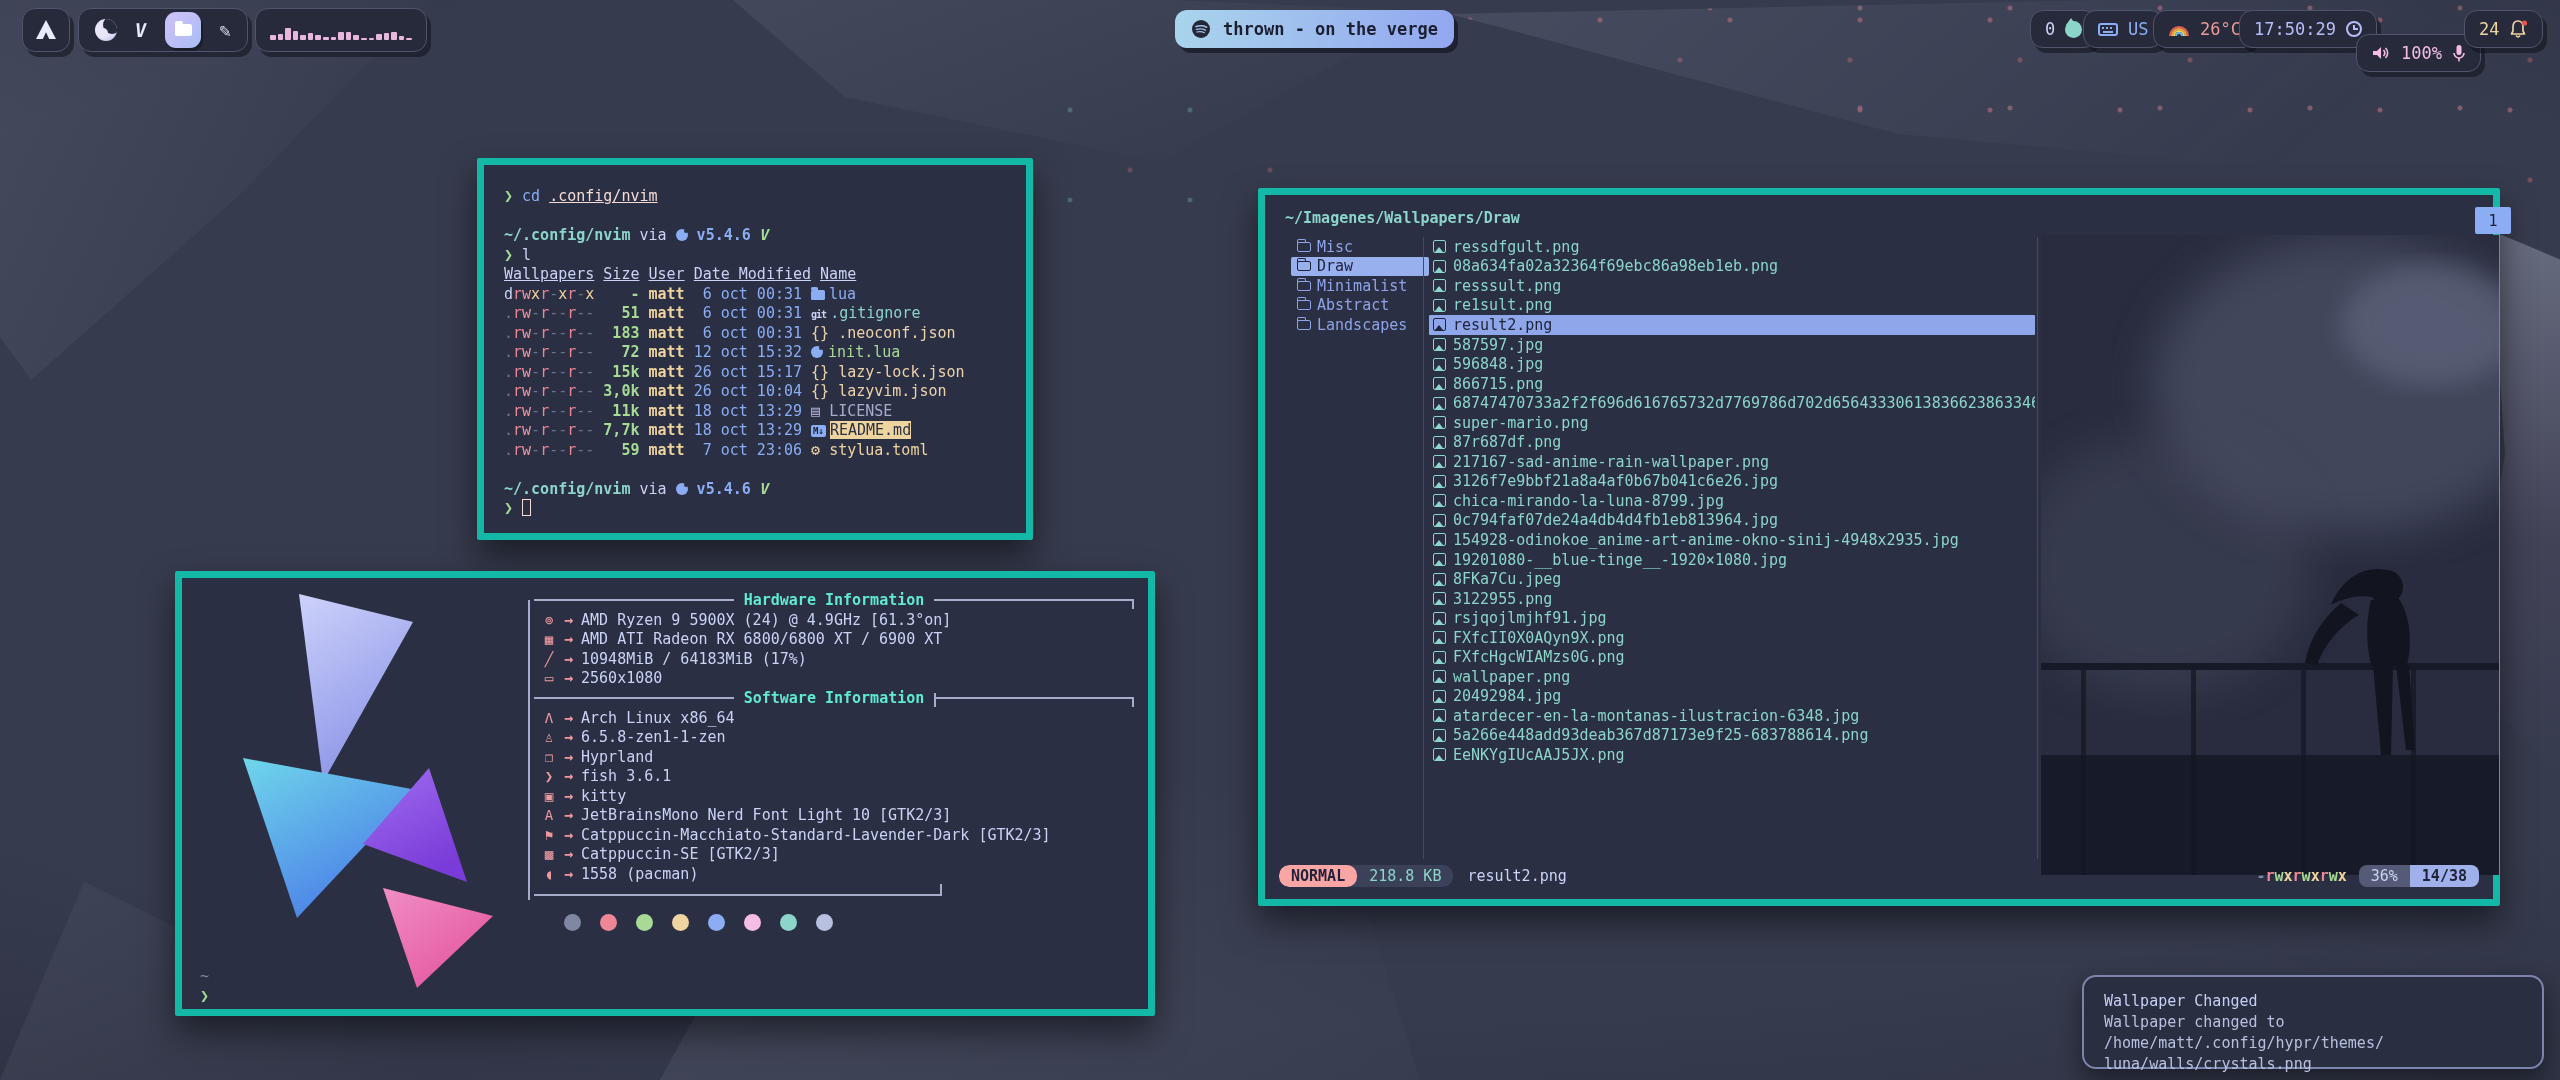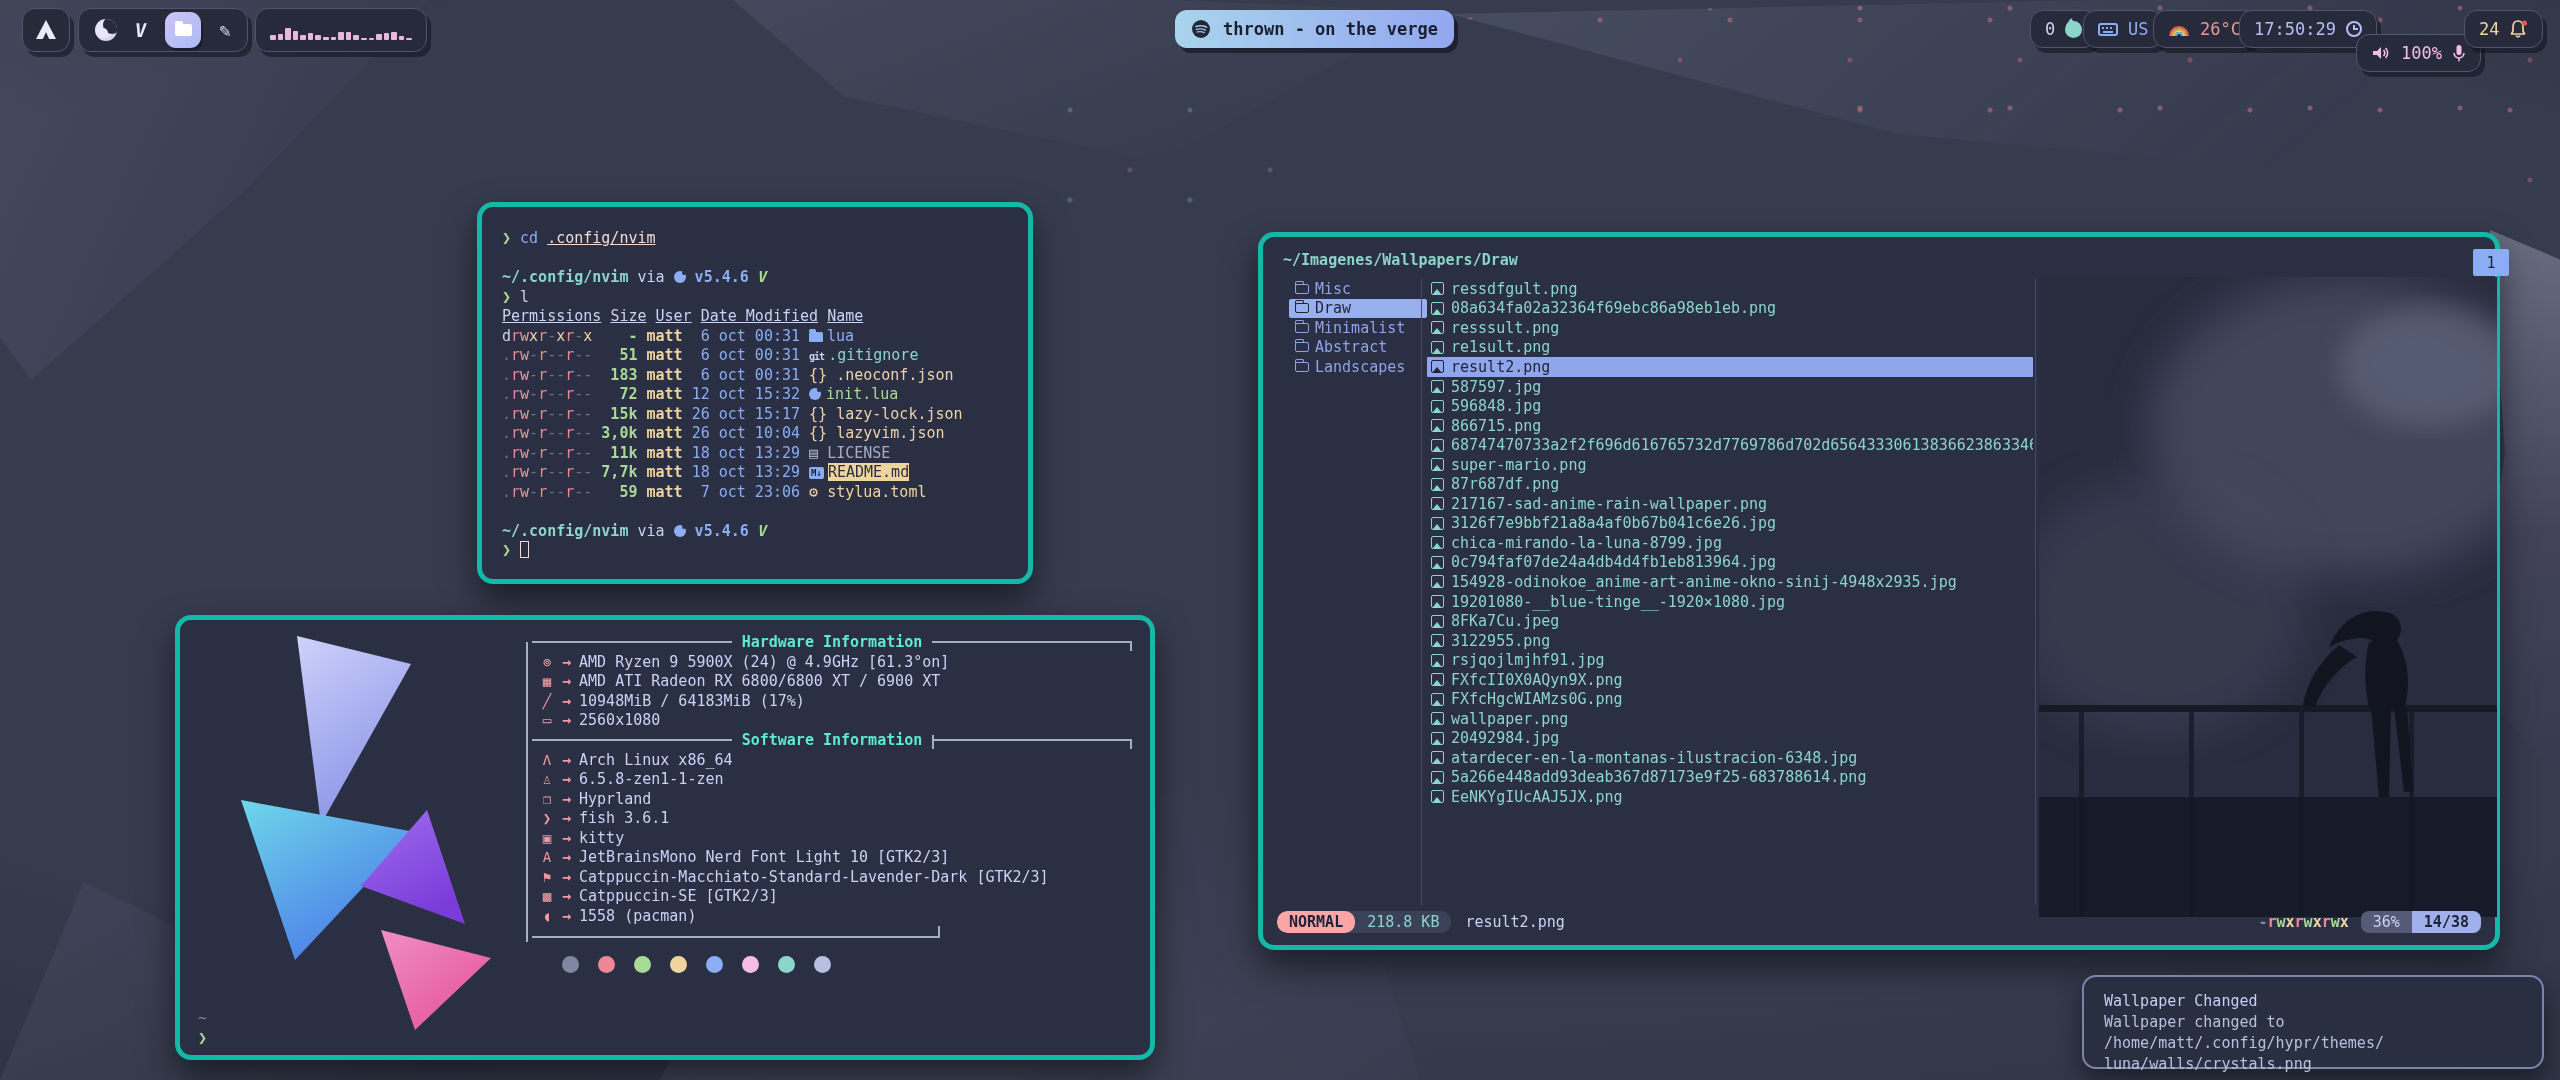--- a/index.html
+++ b/index.html
@@ -96,22 +96,22 @@
     border-left:5px solid transparent; border-right:5px solid transparent; border-bottom:7px solid #8bd5ca; }
   .kbd-icon { width:20px; height:13px; border:2px solid #8aadf4; border-radius:3px; position:relative; }
   .kbd-icon::before { content:""; position:absolute; left:2px; top:2px; right:2px; height:2px;
     background:repeating-linear-gradient(90deg,#8aadf4 0 2px,transparent 2px 4px); }
   .kbd-icon::after { content:""; position:absolute; left:3px; bottom:1px; right:3px; height:2px; background:#8aadf4; }
   .clock-icon { width:16px; height:16px; border:2px solid #b7bdf8; border-radius:50%; position:relative; }
   .clock-icon::before { content:""; position:absolute; left:5px; top:2px; width:2px; height:5px; background:#b7bdf8; }
   .clock-icon::after { content:""; position:absolute; left:5px; top:5px; width:5px; height:2px; background:#b7bdf8; }
 
   
-  .window { position:absolute; background:#2b2f43; border:5px solid #14b8a6;
-    border-radius:16px; box-shadow:0 16px 34px rgba(0,0,0,.5);margin-top:44px; }
+  .window { position:absolute; background:#2b2f43; border:7px solid #14b8a6;
+    border-radius:2px; box-shadow:0 16px 34px rgba(0,0,0,.5); }
 
   
   .terminal { left:477px; top:158px; width:556px; height:382px; padding:22px 20px;
     font-size:15px; line-height:19.5px; color:#cad3f5; }
   .tline { white-space:pre; height:19.5px; }
   .p-sym { color:#a6da95; font-weight:bold; }
   .c-cmd { color:#8aadf4; }
   .c-arg { color:#f4dbd6; text-decoration:underline; }
   .c-path { color:#8bd5ca; font-weight:bold; }
   .c-ver { color:#8aadf4; font-weight:bold; }
@@ -296,21 +296,21 @@
     <path d="M7 16.5 A2.2 2.2 0 0 0 11 16.5" stroke="#eed49f" stroke-width="1.7" fill="none"></path>
     <circle cx="15.5" cy="4" r="2.6" fill="#e8554e"></circle>
   </svg>
 </div>
 
 <div class="window terminal">
   <div class="tline"><span class="p-sym">❯</span><span> </span><span class="c-cmd">cd</span><span> </span><span class="c-arg">.config/nvim</span></div>
   <div class="tline"> </div>
   <div class="tline via-line"><span class="c-path">~/.config/nvim</span><span> via </span><span class="lua-ico"></span><span class="c-ver"> v5.4.6 </span><span class="vim-v">V</span></div>
   <div class="tline"><span class="p-sym">❯</span><span> </span><span>l</span></div>
-  <div class="tline" id="term-headers"><span class="hdr">Permissions</span><span> </span><span class="hdr">Size</span><span> </span><span class="hdr">User</span><span> </span><span class="hdr">Date Modified</span><span> </span><span class="hdr">Name</span></div>
+  <div class="tline" id="term-headers"><span class="hdr">Wallpapers</span><span> </span><span class="hdr">Size</span><span> </span><span class="hdr">User</span><span> </span><span class="hdr">Date Modified</span><span> </span><span class="hdr">Name</span></div>
   <div id="term-files">
       <div class="tline"><span style="color: rgb(202, 211, 245);">d</span><span style="color: rgb(237, 135, 150);">r</span><span style="color: rgb(238, 153, 160);">w</span><span style="color: rgb(238, 212, 159);">x</span><span style="color: rgb(237, 135, 150);">r</span><span style="color: rgb(110, 115, 141);">-</span><span style="color: rgb(238, 212, 159);">x</span><span style="color: rgb(237, 135, 150);">r</span><span style="color: rgb(110, 115, 141);">-</span><span style="color: rgb(238, 212, 159);">x</span><span style="color: rgb(110, 115, 141);"> </span><span style="color: rgb(166, 218, 149); font-weight: bold;">   - </span><span style="color: rgb(238, 212, 159); font-weight: bold;">matt </span><span style="color: rgb(138, 173, 244);"> 6 oct 00:31 </span><span class="t-folder"></span><span style="color: rgb(138, 173, 244);">lua</span></div>
       <div class="tline"><span style="color: rgb(110, 115, 141);">.</span><span style="color: rgb(237, 135, 150);">r</span><span style="color: rgb(238, 153, 160);">w</span><span style="color: rgb(110, 115, 141);">-</span><span style="color: rgb(237, 135, 150);">r</span><span style="color: rgb(110, 115, 141);">-</span><span style="color: rgb(110, 115, 141);">-</span><span style="color: rgb(237, 135, 150);">r</span><span style="color: rgb(110, 115, 141);">-</span><span style="color: rgb(110, 115, 141);">-</span><span style="color: rgb(110, 115, 141);"> </span><span style="color: rgb(166, 218, 149); font-weight: bold;">  51 </span><span style="color: rgb(238, 212, 159); font-weight: bold;">matt </span><span style="color: rgb(138, 173, 244);"> 6 oct 00:31 </span><span class="git-ico">git</span><span style="color: rgb(139, 213, 202);">.gitignore</span></div>
       <div class="tline"><span style="color: rgb(110, 115, 141);">.</span><span style="color: rgb(237, 135, 150);">r</span><span style="color: rgb(238, 153, 160);">w</span><span style="color: rgb(110, 115, 141);">-</span><span style="color: rgb(237, 135, 150);">r</span><span style="color: rgb(110, 115, 141);">-</span><span style="color: rgb(110, 115, 141);">-</span><span style="color: rgb(237, 135, 150);">r</span><span style="color: rgb(110, 115, 141);">-</span><span style="color: rgb(110, 115, 141);">-</span><span style="color: rgb(110, 115, 141);"> </span><span style="color: rgb(166, 218, 149); font-weight: bold;"> 183 </span><span style="color: rgb(238, 212, 159); font-weight: bold;">matt </span><span style="color: rgb(138, 173, 244);"> 6 oct 00:31 </span><span style="color: rgb(236, 211, 171);">{} </span><span style="color: rgb(236, 211, 171);">.neoconf.json</span></div>
       <div class="tline"><span style="color: rgb(110, 115, 141);">.</span><span style="color: rgb(237, 135, 150);">r</span><span style="color: rgb(238, 153, 160);">w</span><span style="color: rgb(110, 115, 141);">-</span><span style="color: rgb(237, 135, 150);">r</span><span style="color: rgb(110, 115, 141);">-</span><span style="color: rgb(110, 115, 141);">-</span><span style="color: rgb(237, 135, 150);">r</span><span style="color: rgb(110, 115, 141);">-</span><span style="color: rgb(110, 115, 141);">-</span><span style="color: rgb(110, 115, 141);"> </span><span style="color: rgb(166, 218, 149); font-weight: bold;">  72 </span><span style="color: rgb(238, 212, 159); font-weight: bold;">matt </span><span style="color: rgb(138, 173, 244);">12 oct 15:32 </span><span class="lua-ico" style="margin-right: 5px;"></span><span style="color: rgb(166, 218, 149);">init.lua</span></div>
       <div class="tline"><span style="color: rgb(110, 115, 141);">.</span><span style="color: rgb(237, 135, 150);">r</span><span style="color: rgb(238, 153, 160);">w</span><span style="color: rgb(110, 115, 141);">-</span><span style="color: rgb(237, 135, 150);">r</span><span style="color: rgb(110, 115, 141);">-</span><span style="color: rgb(110, 115, 141);">-</span><span style="color: rgb(237, 135, 150);">r</span><span style="color: rgb(110, 115, 141);">-</span><span style="color: rgb(110, 115, 141);">-</span><span style="color: rgb(110, 115, 141);"> </span><span style="color: rgb(166, 218, 149); font-weight: bold;"> 15k </span><span style="color: rgb(238, 212, 159); font-weight: bold;">matt </span><span style="color: rgb(138, 173, 244);">26 oct 15:17 </span><span style="color: rgb(236, 211, 171);">{} </span><span style="color: rgb(236, 211, 171);">lazy-lock.json</span></div>
       <div class="tline"><span style="color: rgb(110, 115, 141);">.</span><span style="color: rgb(237, 135, 150);">r</span><span style="color: rgb(238, 153, 160);">w</span><span style="color: rgb(110, 115, 141);">-</span><span style="color: rgb(237, 135, 150);">r</span><span style="color: rgb(110, 115, 141);">-</span><span style="color: rgb(110, 115, 141);">-</span><span style="color: rgb(237, 135, 150);">r</span><span style="color: rgb(110, 115, 141);">-</span><span style="color: rgb(110, 115, 141);">-</span><span style="color: rgb(110, 115, 141);"> </span><span style="color: rgb(166, 218, 149); font-weight: bold;">3,0k </span><span style="color: rgb(238, 212, 159); font-weight: bold;">matt </span><span style="color: rgb(138, 173, 244);">26 oct 10:04 </span><span style="color: rgb(236, 211, 171);">{} </span><span style="color: rgb(236, 211, 171);">lazyvim.json</span></div>
       <div class="tline"><span style="color: rgb(110, 115, 141);">.</span><span style="color: rgb(237, 135, 150);">r</span><span style="color: rgb(238, 153, 160);">w</span><span style="color: rgb(110, 115, 141);">-</span><span style="color: rgb(237, 135, 150);">r</span><span style="color: rgb(110, 115, 141);">-</span><span style="color: rgb(110, 115, 141);">-</span><span style="color: rgb(237, 135, 150);">r</span><span style="color: rgb(110, 115, 141);">-</span><span style="color: rgb(110, 115, 141);">-</span><span style="color: rgb(110, 115, 141);"> </span><span style="color: rgb(166, 218, 149); font-weight: bold;"> 11k </span><span style="color: rgb(238, 212, 159); font-weight: bold;">matt </span><span style="color: rgb(138, 173, 244);">18 oct 13:29 </span><span style="color: rgb(165, 173, 203);">▤ </span><span style="color: rgb(165, 173, 203);">LICENSE</span></div>
       <div class="tline"><span style="color: rgb(110, 115, 141);">.</span><span style="color: rgb(237, 135, 150);">r</span><span style="color: rgb(238, 153, 160);">w</span><span style="color: rgb(110, 115, 141);">-</span><span style="color: rgb(237, 135, 150);">r</span><span style="color: rgb(110, 115, 141);">-</span><span style="color: rgb(110, 115, 141);">-</span><span style="color: rgb(237, 135, 150);">r</span><span style="color: rgb(110, 115, 141);">-</span><span style="color: rgb(110, 115, 141);">-</span><span style="color: rgb(110, 115, 141);"> </span><span style="color: rgb(166, 218, 149); font-weight: bold;">7,7k </span><span style="color: rgb(238, 212, 159); font-weight: bold;">matt </span><span style="color: rgb(138, 173, 244);">18 oct 13:29 </span><span class="md-ico">M↓</span><span class="hl-name">README.md</span></div>
       <div class="tline"><span style="color: rgb(110, 115, 141);">.</span><span style="color: rgb(237, 135, 150);">r</span><span style="color: rgb(238, 153, 160);">w</span><span style="color: rgb(110, 115, 141);">-</span><span style="color: rgb(237, 135, 150);">r</span><span style="color: rgb(110, 115, 141);">-</span><span style="color: rgb(110, 115, 141);">-</span><span style="color: rgb(237, 135, 150);">r</span><span style="color: rgb(110, 115, 141);">-</span><span style="color: rgb(110, 115, 141);">-</span><span style="color: rgb(110, 115, 141);"> </span><span style="color: rgb(166, 218, 149); font-weight: bold;">  59 </span><span style="color: rgb(238, 212, 159); font-weight: bold;">matt </span><span style="color: rgb(138, 173, 244);"> 7 oct 23:06 </span><span style="color: rgb(238, 212, 159);">⚙ </span><span style="color: rgb(238, 212, 159);">stylua.toml</span></div>

